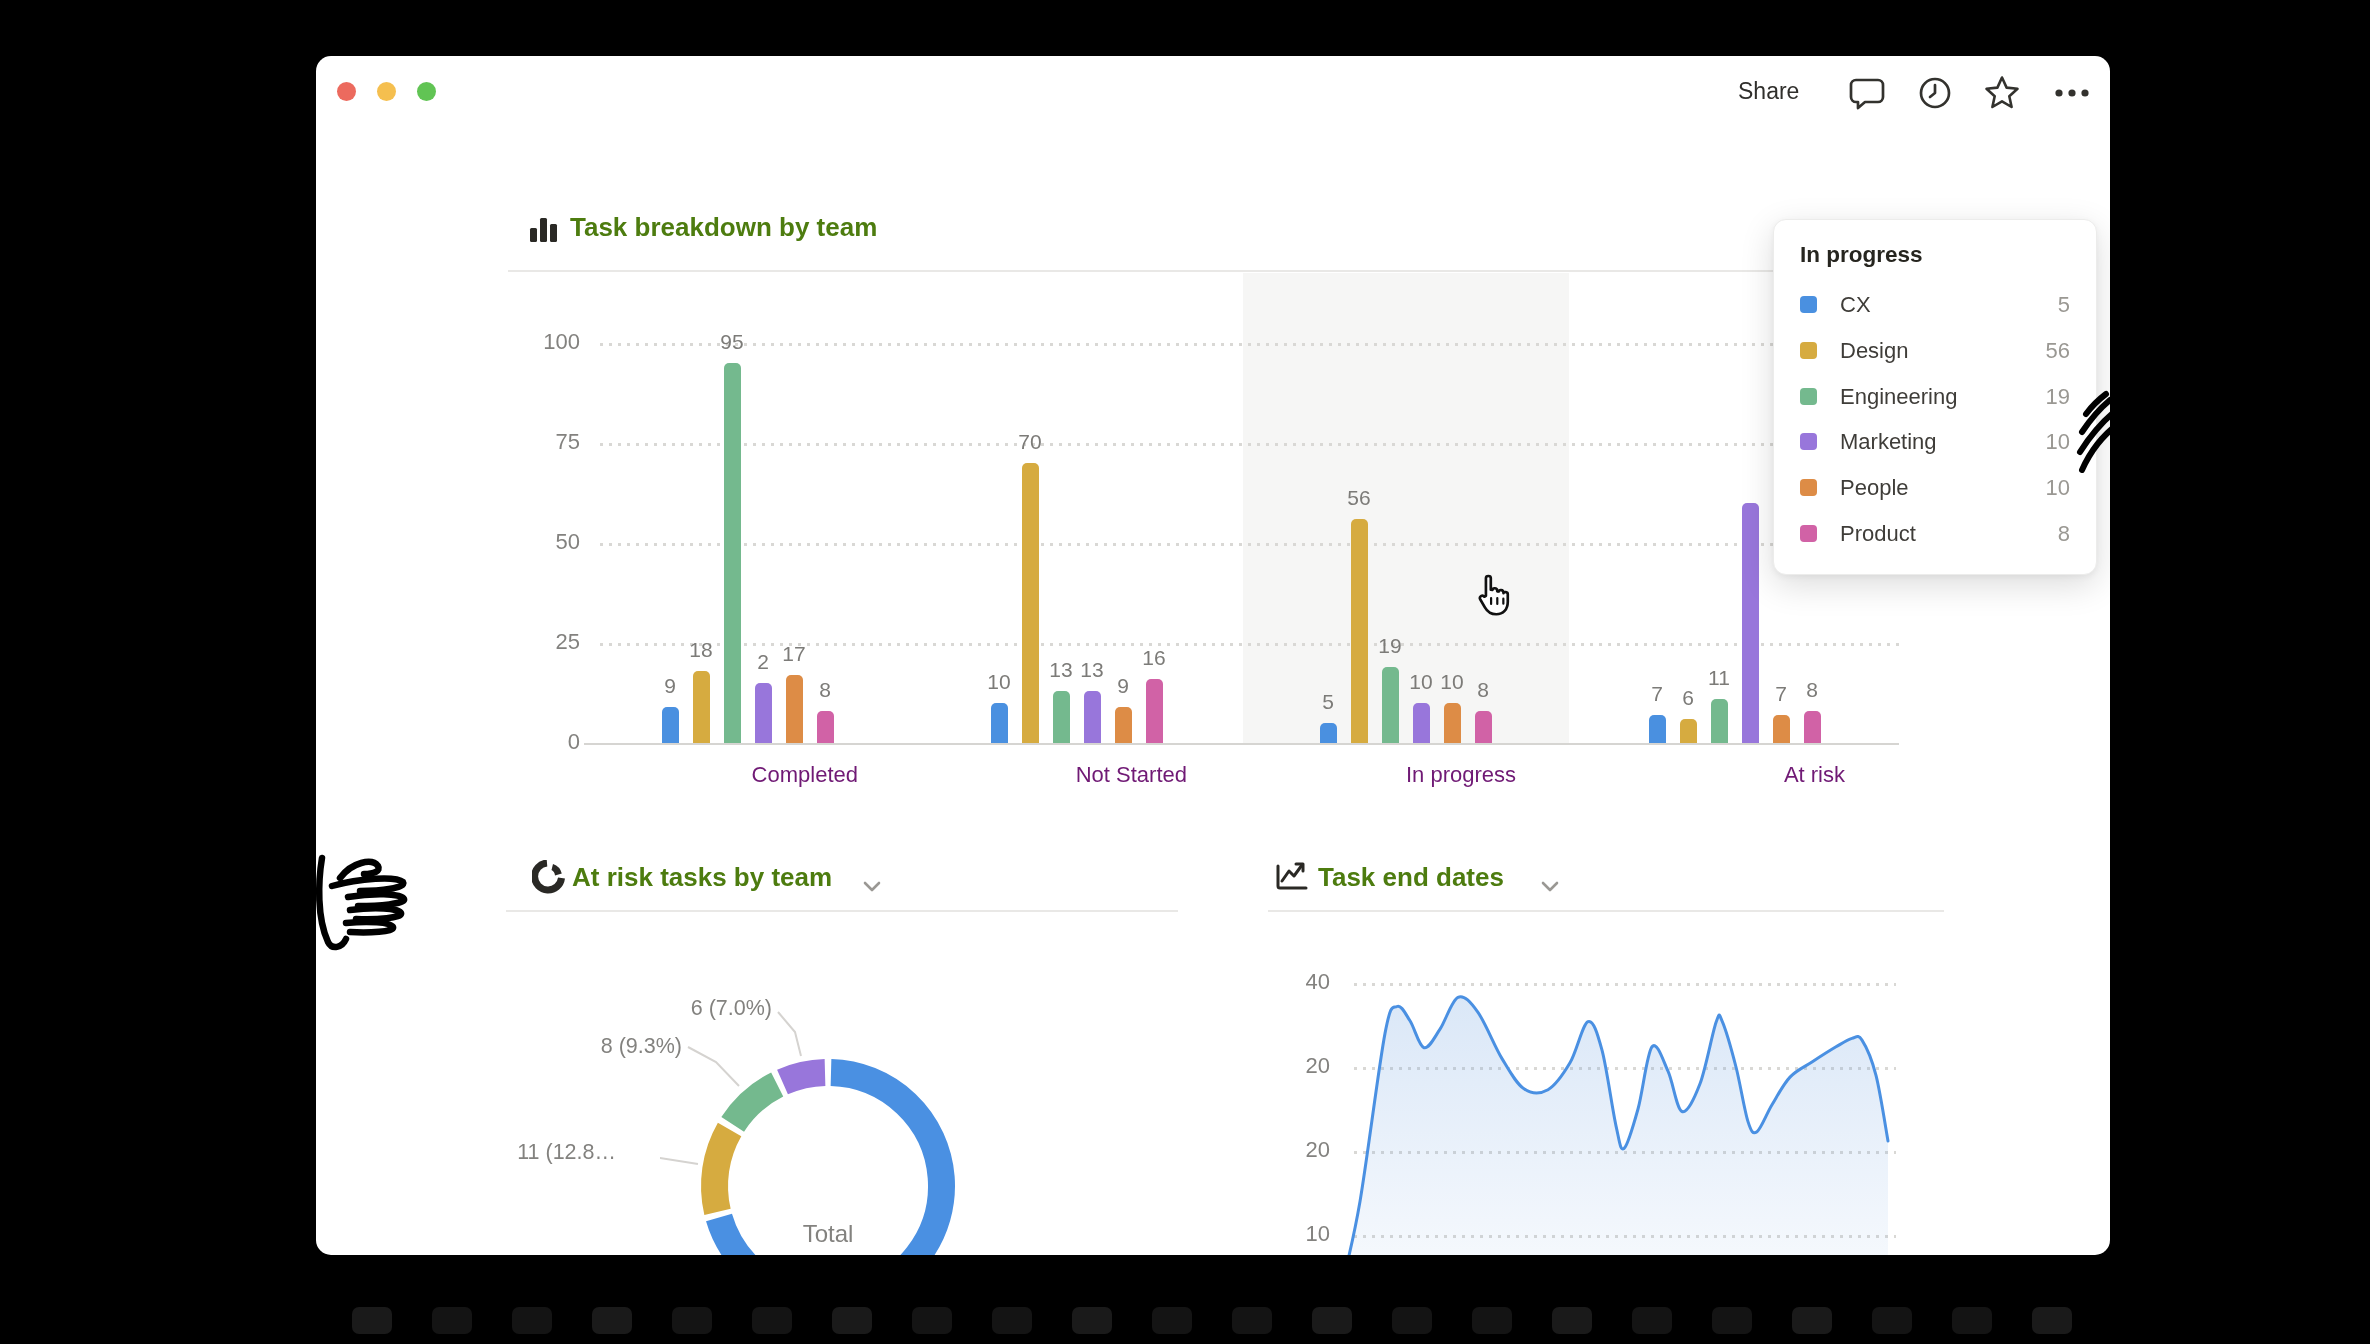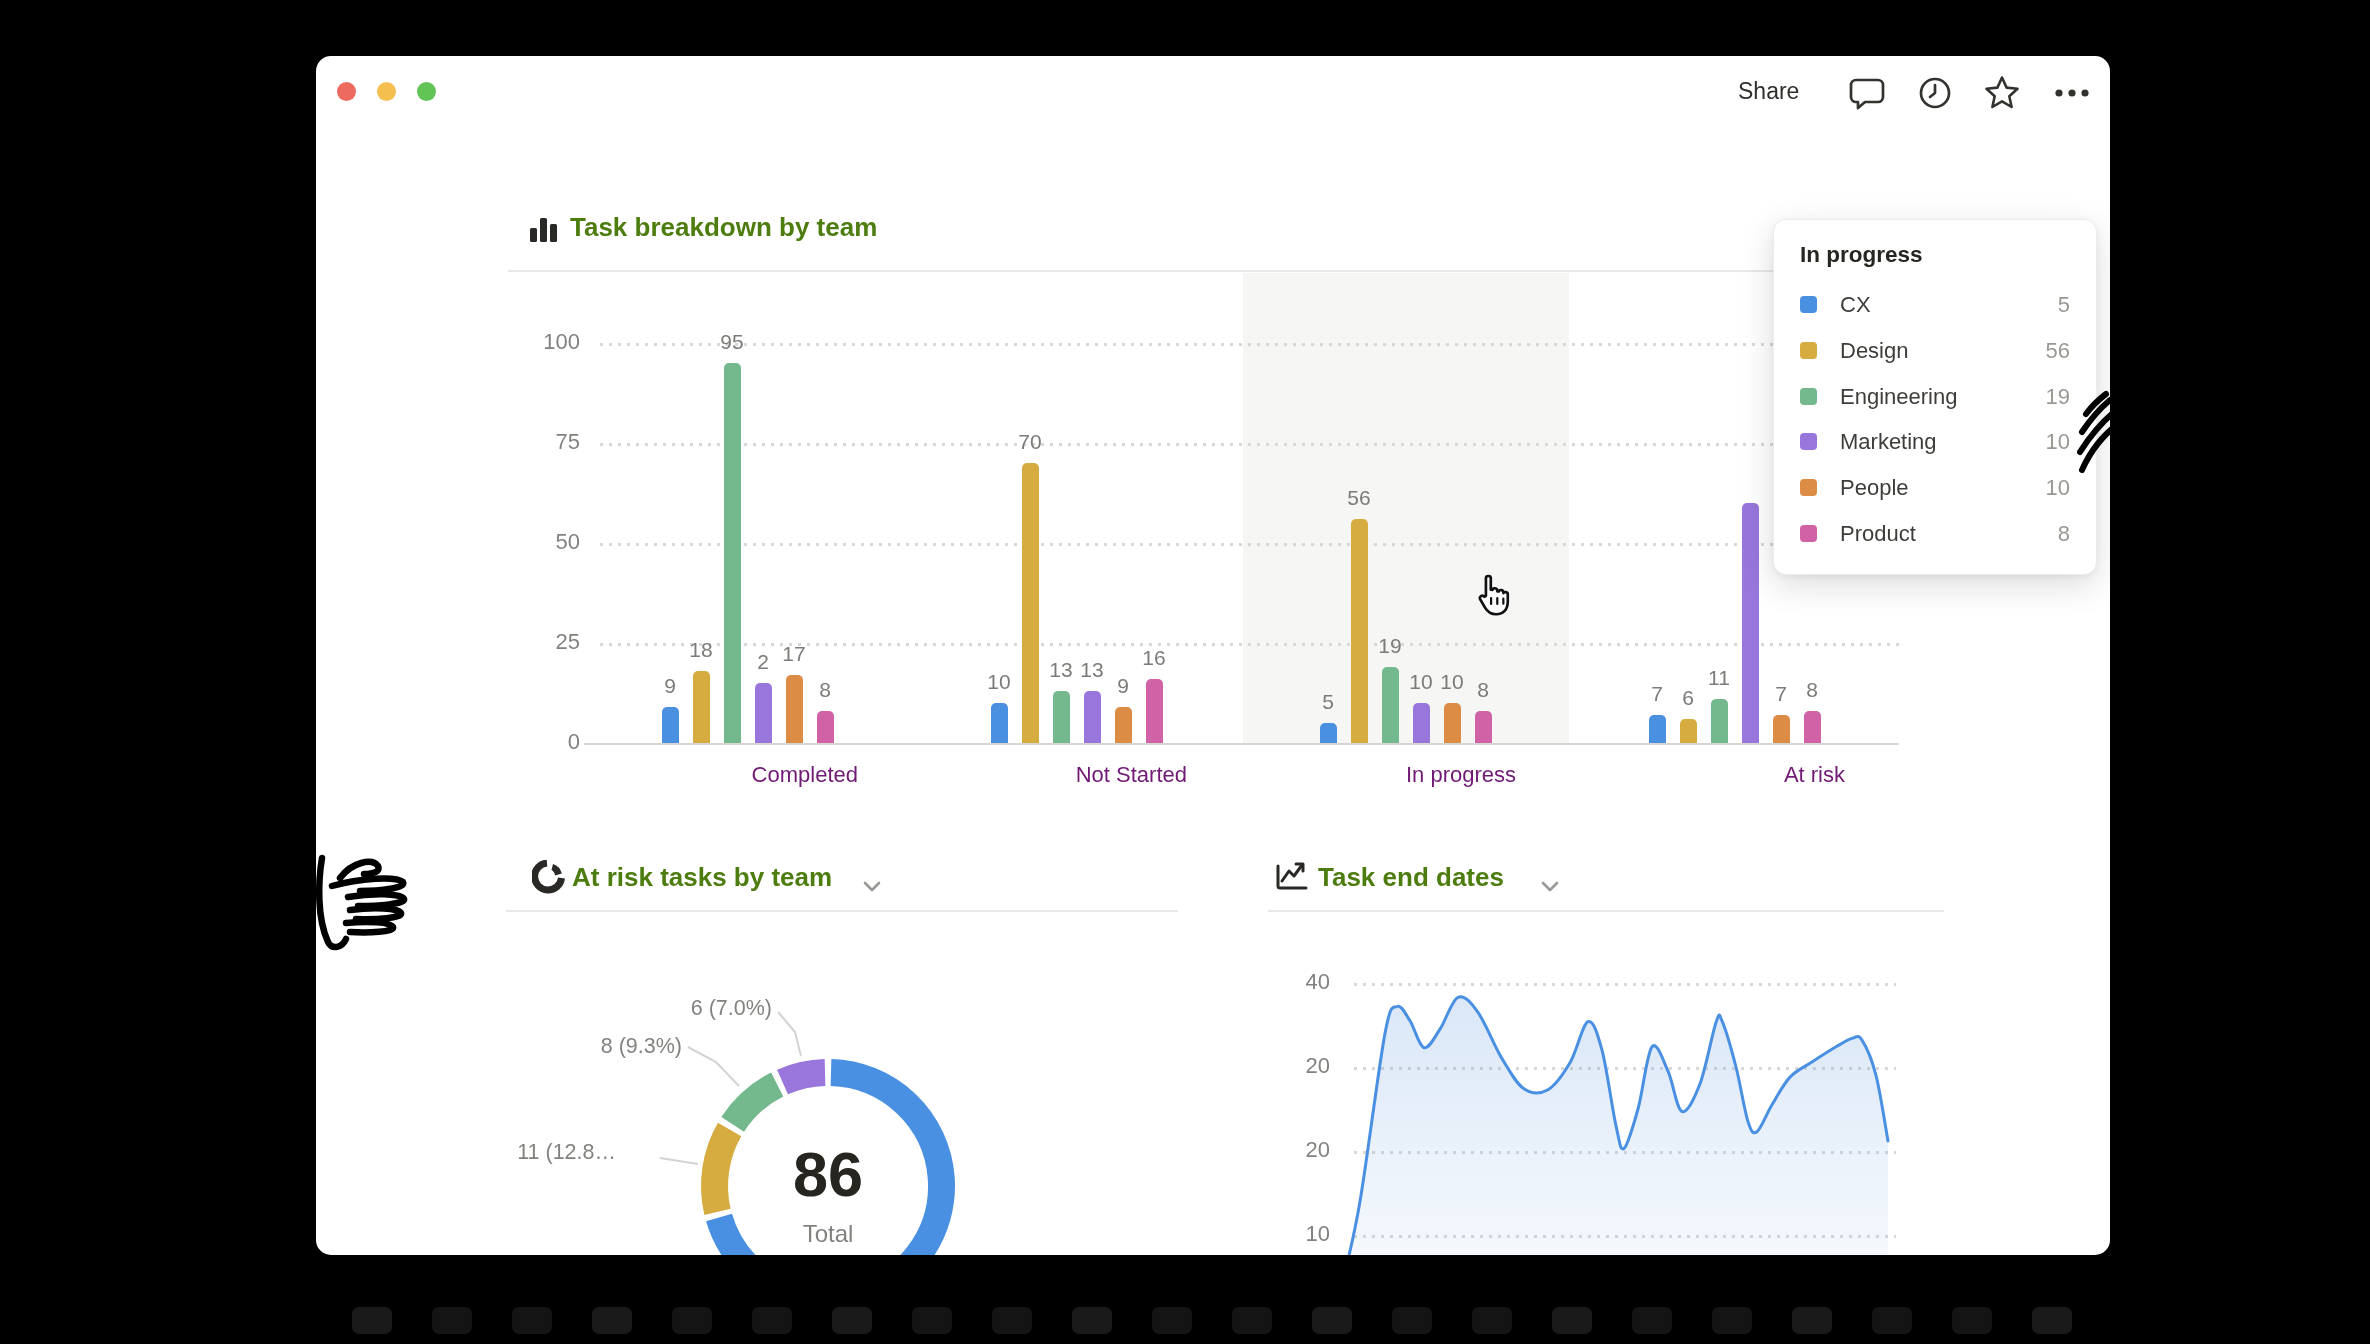--- a/index.html
+++ b/index.html
@@ -166,21 +166,20 @@
       <polyline points="778,1012 795,1032 801,1056" fill="none" stroke="#d5d3d0" stroke-width="2"></polyline>
       <polyline points="688,1047 716,1062 739,1086" fill="none" stroke="#d5d3d0" stroke-width="2"></polyline>
       <polyline points="622,1152 660,1158 698,1164" fill="none" stroke="#d5d3d0" stroke-width="2"></polyline>
       <g id="donut-arcs">
           <path d="M 831.0 1072.5 A 113.5 113.5 0 1 1 719.0 1217.6" fill="none" stroke="#4A90E2" stroke-width="27"></path>
           <path d="M 717.5 1211.8 A 113.5 113.5 0 0 1 729.6 1129.4" fill="none" stroke="#D6AB40" stroke-width="27"></path>
           <path d="M 732.7 1124.4 A 113.5 113.5 0 0 1 777.2 1084.5" fill="none" stroke="#74B98E" stroke-width="27"></path>
           <path d="M 782.5 1082.0 A 113.5 113.5 0 0 1 825.0 1072.5" fill="none" stroke="#9876DB" stroke-width="27"></path>
         </g>
     </svg>
-    <div class="abs center-num" style="left:412px;top:1082px;">86</div>
     <div class="abs center-sub" style="left:412px;top:1164px;">Total</div>
 
     <div class="abs hdr-icon" style="left:958px;top:802px;">
       <svg width="36" height="36" viewBox="0 0 36 36">
         <path d="M4,8 v20 a2,2 0 0 0 2,2 h26" fill="none" stroke="#2a2925" stroke-width="3" stroke-linecap="round"></path>
         <path d="M8,23 L15,13 L20,18 L28,7" fill="none" stroke="#2a2925" stroke-width="3" stroke-linecap="round" stroke-linejoin="round"></path>
         <path d="M22,6 h7 v7" fill="none" stroke="#2a2925" stroke-width="3" stroke-linecap="round" stroke-linejoin="round"></path>
       </svg>
     </div>
     <div class="abs sec-title" style="left:1002px;top:806px;">Task end dates</div>

